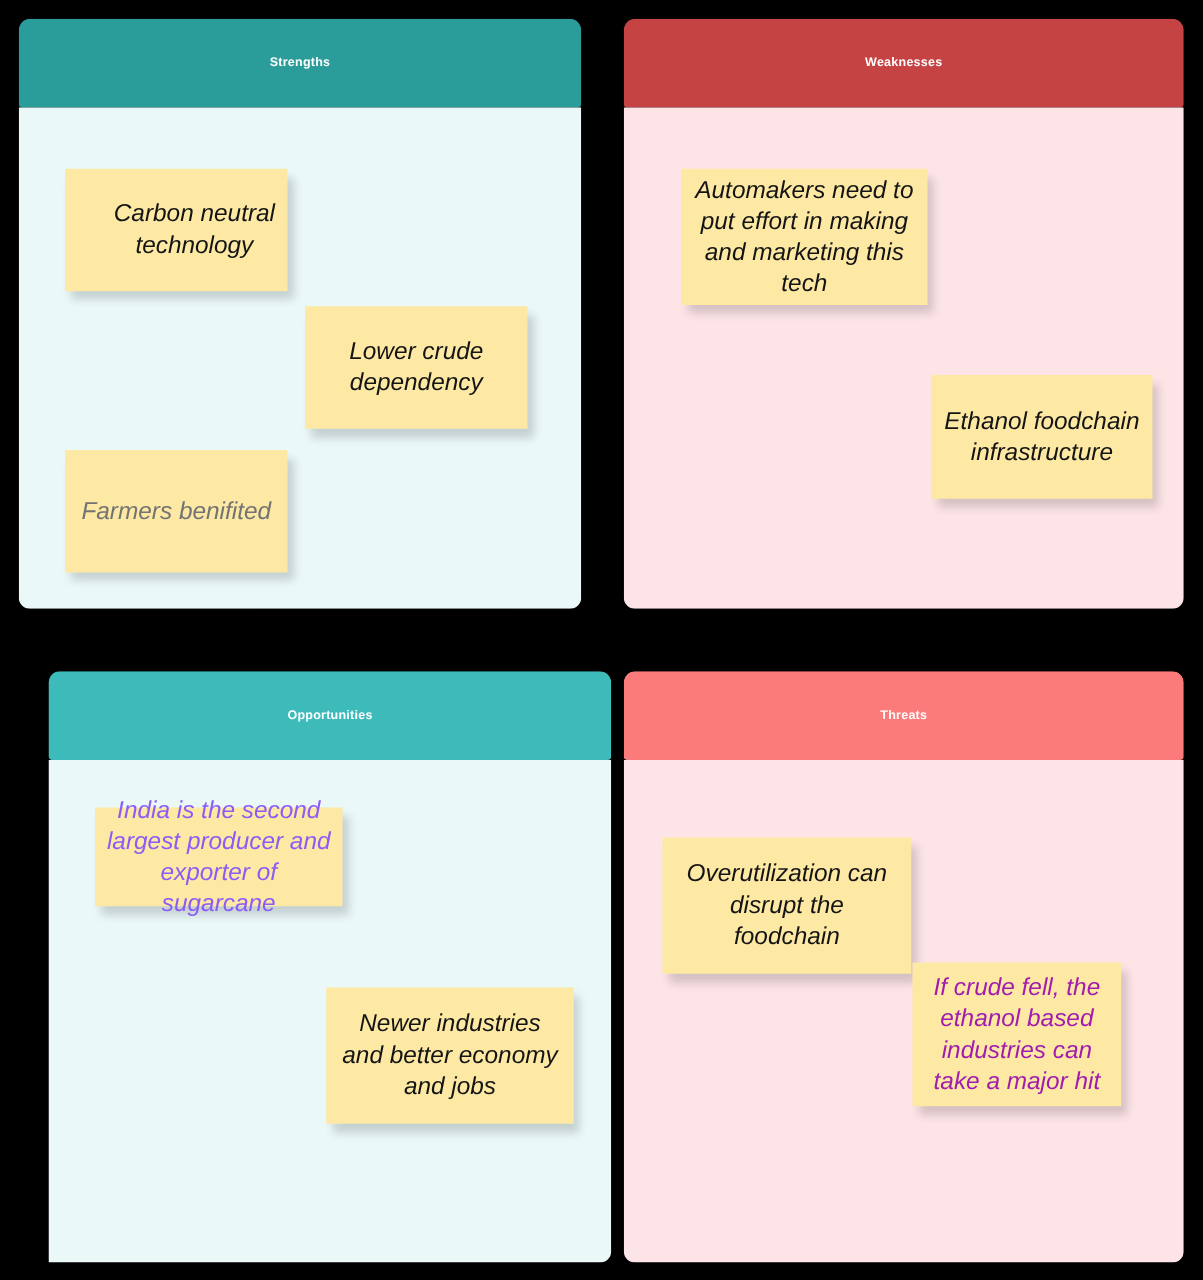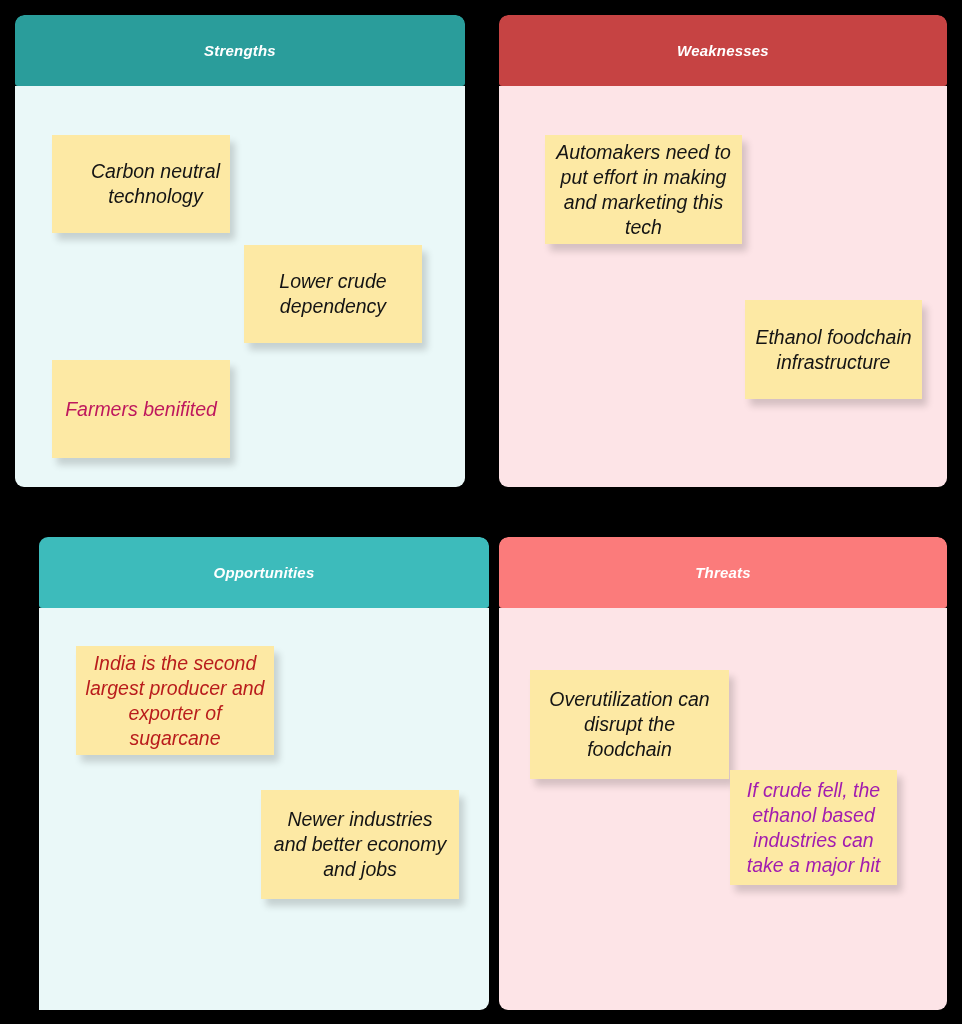--- a/index.html
+++ b/index.html
@@ -35,26 +35,25 @@
     height: 71px;
     flex: 0 0 71px;
     display: flex;
     align-items: center;
     justify-content: center;
     border-radius: 9px 9px 3px 3px;
     box-sizing: border-box;
   }
   .q-header-title {
     color: #ffffff;
-    font-size: 15px;
+    font-size: 10px;
     font-weight: bold;
     letter-spacing: 0.2px;
     font-family: "Liberation Sans", sans-serif;
     text-align: center;
-    font-style: italic;
   }
   .q-body {
     position: relative;
     flex: 1 1 auto;
   }
 
   .note {
     position: absolute;
     background: #FDE9A4;
     color: #141414;
@@ -84,21 +83,21 @@
     <div class="q-header" style="background: rgb(42, 157, 155);">
       <span class="q-header-title">Strengths</span>
     </div>
     <div class="q-body" style="background: rgb(234, 248, 248);">
       <div class="note" style="left: 37px; top: 49px; width: 178px; height: 98px; background: rgb(253, 233, 164); color: rgb(20, 20, 20); padding-left: 38px;">
         <span class="note-text">Carbon neutral technology</span>
       </div>
       <div class="note" style="left: 229px; top: 159px; width: 178px; height: 98px; background: rgb(253, 233, 164); color: rgb(20, 20, 20);">
         <span class="note-text">Lower crude dependency</span>
       </div>
-      <div class="note" style="left: 37px; top: 274px; width: 178px; height: 98px; background: rgb(253, 233, 164); color: #be185d;">
+      <div class="note" style="left: 37px; top: 274px; width: 178px; height: 98px; background: rgb(253, 233, 164); color: #737373;">
         <span class="note-text">Farmers benifited</span>
       </div>
     </div>
   </div>
 
   <div class="quadrant q-weaknesses">
     <div class="q-header" style="background: rgb(198, 67, 67);">
       <span class="q-header-title">Weaknesses</span>
     </div>
     <div class="q-body" style="background: rgb(253, 228, 231);">
@@ -109,21 +108,21 @@
         <span class="note-text">Ethanol foodchain infrastructure</span>
       </div>
     </div>
   </div>
 
   <div class="quadrant q-opportunities">
     <div class="q-header" style="background: rgb(61, 187, 187);">
       <span class="q-header-title">Opportunities</span>
     </div>
     <div class="q-body" style="background: rgb(234, 248, 248);">
-      <div class="note" style="left: 37px; top: 38px; width: 198px; height: 109px; background: rgb(253, 233, 164); color: #b91c1c;">
+      <div class="note" style="left: 37px; top: 38px; width: 198px; height: 79px; background: rgb(253, 233, 164); color: #8b5cf6;">
         <span class="note-text">India is the second largest producer and exporter of sugarcane</span>
       </div>
       <div class="note" style="left: 222px; top: 182px; width: 198px; height: 109px; background: rgb(253, 233, 164); color: rgb(20, 20, 20);">
         <span class="note-text">Newer industries and better economy and jobs</span>
       </div>
     </div>
   </div>
 
   <div class="quadrant q-threats">
     <div class="q-header" style="background: rgb(251, 123, 123);">

